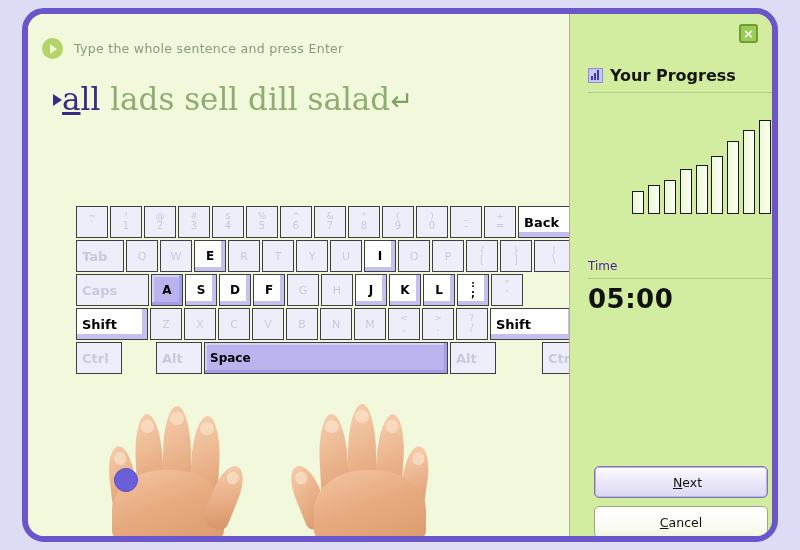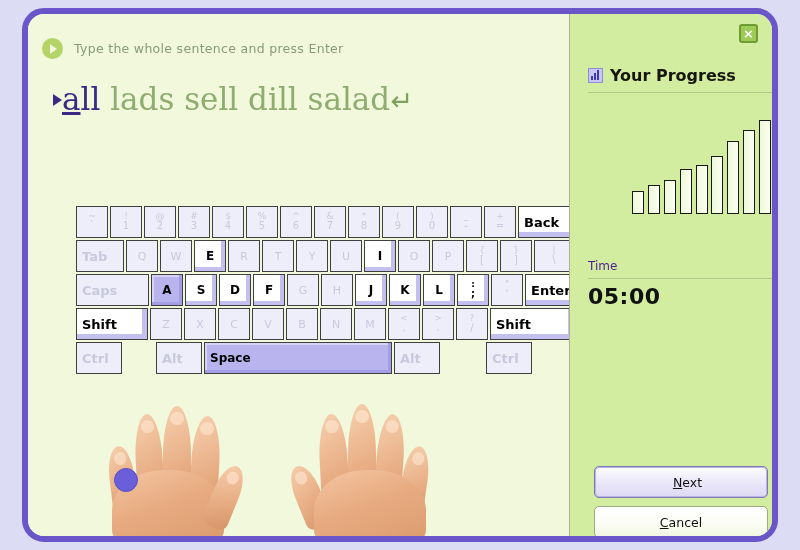--- a/index.html
+++ b/index.html
@@ -95,21 +95,21 @@
   .key.wide-label{justify-content:flex-start;padding-left:5px;font-size:13px;font-weight:bold;}
   .key.tab{width:48px;}
   .key.back{width:64px;}
   .key.caps{width:73px;}
   .key.enter{width:72px;}
   .key.shiftL{width:72px;}
   .key.shiftR{width:84px;}
   .key.bsl{width:40px;}
   .key.ctrl{width:46px;}
   .key.alt{width:46px;}
-  .key.space{width:188px;}
+  .key.space{width:244px;}
   .key.gap-left{margin-left:32px;}
   .key.gap-left2{margin-left:44px;}
 
   
   .key.hl{
     background:#ffffff;color:#000000;font-weight:bold;font-size:12px;
     border-color:#3f3f3f;
     box-shadow:inset -5px -5px 0 -1px #c3c0ef;
   }
   .key.hl .dual{color:#000;font-weight:bold;}
@@ -173,21 +173,21 @@
   .bar{
     position:absolute;bottom:0;
     background:linear-gradient(to right,#edf8d9,#fbfff0);
     border:1px solid #1a1a1a;box-sizing:border-box;
   }
   .time-label{
     position:absolute;font-size:12px;font-weight:normal;color:#4c1d95;
     font-family:"DejaVu Sans","Liberation Sans",sans-serif;
   }
   .time-value{
-    position:absolute;font-size:22px;font-weight:bold;color:#111;
+    position:absolute;font-size:26px;font-weight:bold;color:#111;
     font-family:"DejaVu Sans","Liberation Sans",sans-serif;letter-spacing:.5px;
   }
   .btn{
     position:absolute;box-sizing:border-box;
     height:32px;border-radius:5px;
     display:flex;align-items:center;justify-content:center;
     font-size:12.5px;color:#111;
     font-family:"DejaVu Sans","Liberation Sans",sans-serif;
   }
   .btn u{text-underline-offset:1px;}
@@ -392,23 +392,20 @@
               <span class="dual">
                 <span class="up">:</span>
                 <span>;</span>
               </span>
             </div>
             <div class="key">
               <span class="dual">
                 <span class="up">"</span>
                 <span>'</span>
               </span>
-            </div>
-            <div class="key enter wide-label modhl">
-              <span>Enter</span>
             </div>
           </div>
           <div class="krow">
             <div class="key shiftL wide-label modhl">
               <span>Shift</span>
             </div>
             <div class="key">
               <span>Z</span>
             </div>
             <div class="key">

